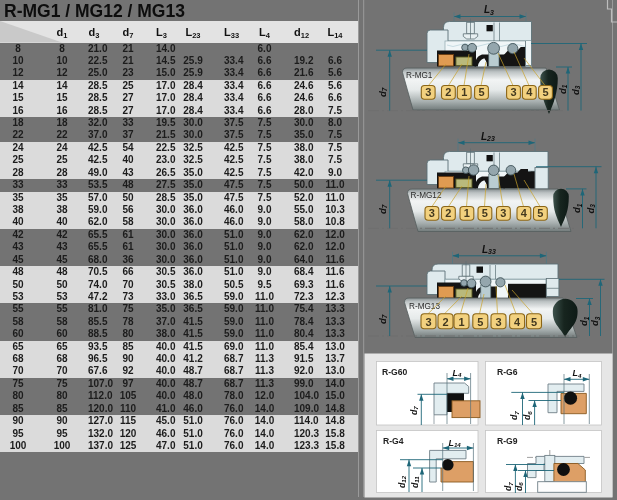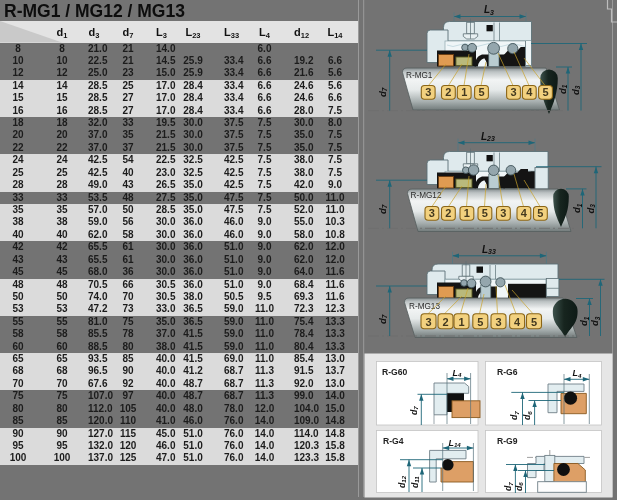--- a/index.html
+++ b/index.html
@@ -172,32 +172,20 @@
             <td>32.0</td>
             <td>33</td>
             <td>19.5</td>
             <td>30.0</td>
             <td>37.5</td>
             <td>7.5</td>
             <td>30.0</td>
             <td>8.0</td>
           </tr>
 <tr>
-            <td>20</td>
-            <td>20</td>
-            <td>37.0</td>
-            <td>35</td>
-            <td>21.5</td>
-            <td>30.0</td>
-            <td>37.5</td>
-            <td>7.5</td>
-            <td>35.0</td>
-            <td>7.5</td>
-          </tr>
-<tr>
             <td>22</td>
             <td>22</td>
             <td>37.0</td>
             <td>37</td>
             <td>21.5</td>
             <td>30.0</td>
             <td>37.5</td>
             <td>7.5</td>
             <td>35.0</td>
             <td>7.5</td>

